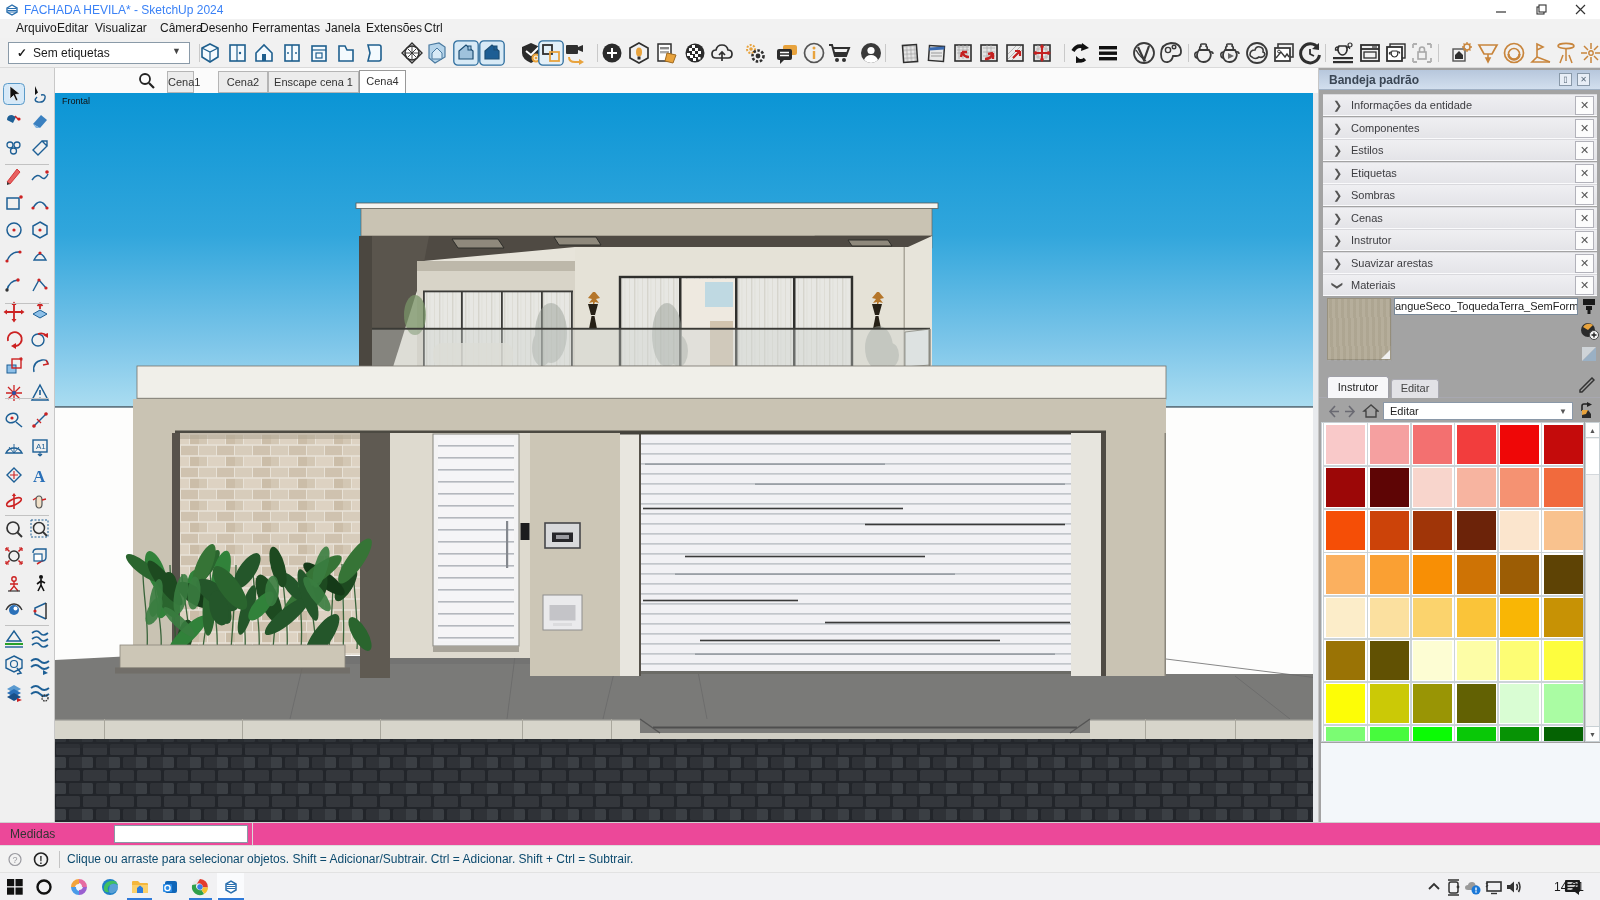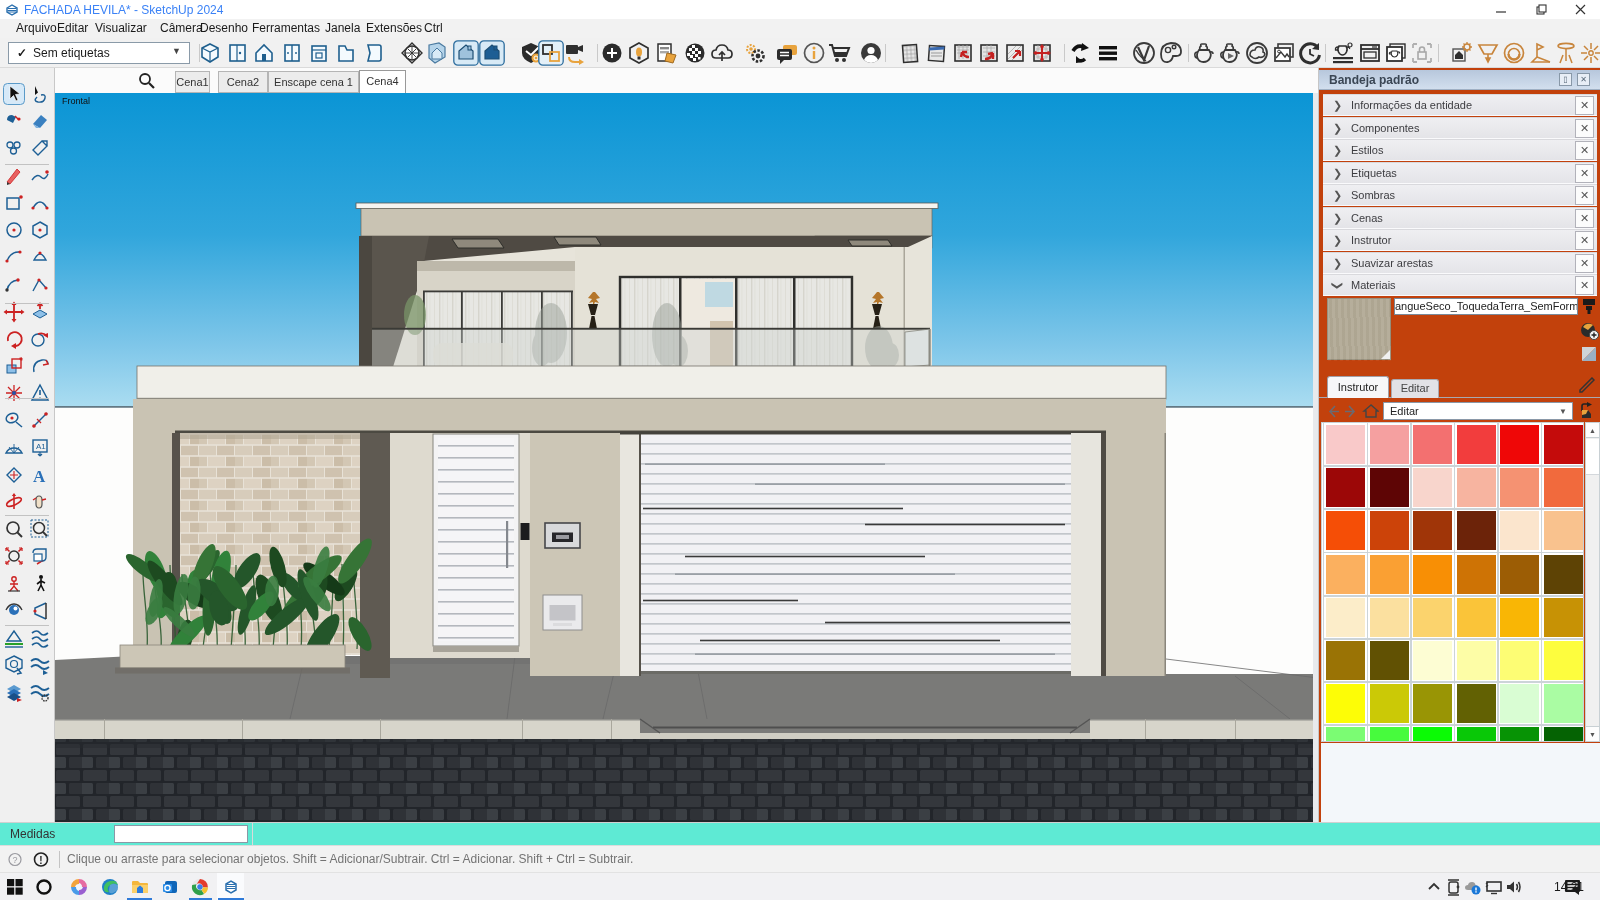--- a/index.html
+++ b/index.html
@@ -11,22 +11,22 @@
 #toolbar{left:0;top:38px;width:1600px;height:30px;background:#f1f1f1;border-bottom:1px solid #dadada}
 #combo{left:8px;top:4px;width:182px;height:22px;background:#fff;border:1px solid #8a9aa8;font-size:12px;color:#1a1a1a}
 .ti{position:absolute;top:3px}
 .tsep{position:absolute;top:6px;width:1px;height:18px;background:#c9c9c9}
 #leftbar{left:0;top:68px;width:55px;height:754px;background:#f0f0f0;border-right:1px solid #c8c8c8}
 #viewport{left:55px;top:68px;width:1263px;height:754px;background:#fff}
 #tabbar{position:absolute;left:0;top:0;width:1263px;height:25px;background:#fbfbfb}
 .tab{position:absolute;top:3px;height:22px;background:#ececec;border:1px solid #b5b5b5;font-size:11px;color:#333;text-align:center;line-height:20px}
 .tabactive{background:#fff;border:1px solid #999;border-bottom:none;top:2px;height:23px;z-index:2}
 #scene{position:absolute;left:0;top:25px}
-#rightpanel{left:1318px;top:68px;width:282px;height:754px;background:#c2410c;border-left:1px solid #c6c6c6}
-#medidas{left:0;top:822px;width:1600px;height:23px;background:#5eead4;border-top:1px solid #d0d0d0}
+#rightpanel{left:1318px;top:68px;width:282px;height:754px;background:#a3a3a3;border-left:1px solid #c6c6c6}
+#medidas{left:0;top:822px;width:1600px;height:23px;background:#ec4899;border-top:1px solid #d0d0d0}
 #statusbar{left:0;top:845px;width:1600px;height:27px;background:#f2f2f2;border-top:1px solid #dcdcdc}
 #taskbar{left:0;top:872px;width:1600px;height:28px;background:#f1f1f3;border-top:1px solid #e2e2e2}
 .panelrow{position:absolute;left:4px;width:274px;height:22px;background:linear-gradient(#efeff2,#e4e4e8);border-bottom:1px solid #fafafc;border-top:1px solid #d9d9dd}
 .panelrow .chev{position:absolute;left:10px;top:4px;font-size:11px;color:#555}
 .panelrow .lbl{position:absolute;left:28px;top:4px;font-size:11px;color:#3c3c40}
 .panelrow .x{position:absolute;right:3px;top:1px;width:19px;height:19px;background:#fcfcfc;border:1px solid #b2b2ba;font-size:11px;color:#555;text-align:center;line-height:17px}
 </style></head>
 <body>
 <div id="app">
 
@@ -542,21 +542,21 @@
       <div class="abs" style="left:5px;top:447px;width:44px;height:1px;background:#c2c2c2"></div>
       <div class="abs" style="left:5px;top:557px;width:44px;height:1px;background:#c2c2c2"></div>
 </div>
 
 <div id="viewport" class="abs">
 <div id="tabbar">
 <svg class="abs" style="left:83px;top:4px" width="17" height="17" viewBox="0 0 17 17">
           <circle cx="7" cy="7" r="5" fill="none" stroke="#222" stroke-width="1.8"></circle>
           <path d="M11 11 L16 16" stroke="#222" stroke-width="2.2"></path>
         </svg>
-<div class="tab" style="left:120px;width:35px">Cena1</div>
+<div class="tab" style="left:112px;width:27px">Cena1</div>
 <div class="tab" style="left:163px;width:50px">Cena2</div>
 <div class="tab" style="left:213px;width:91px">Enscape cena 1</div>
 <div class="tab tabactive" style="left:304px;width:47px">Cena4</div>
 </div>
 <svg id="scene" width="1263" height="729" viewBox="0 0 1263 729">
 <defs>
 <linearGradient id="sky" x1="0" y1="0" x2="0" y2="1">
 <stop offset="0" stop-color="#0b95d5"></stop>
             <stop offset="0.45" stop-color="#31a6dc"></stop>
             <stop offset="0.8" stop-color="#7ec6e9"></stop>
@@ -993,21 +993,21 @@
 </div>
 
 <div id="statusbar" class="abs">
 <svg class="abs" style="left:8px;top:6px" width="46" height="15" viewBox="0 0 46 15">
         <circle cx="7" cy="7.5" r="6" fill="none" stroke="#9a9aa0" stroke-width="1.2"></circle>
         <text x="7" y="11" font-size="9" fill="#9a9aa0" text-anchor="middle" font-family="Liberation Sans">?</text>
         <circle cx="33" cy="7.5" r="6.5" fill="none" stroke="#222" stroke-width="1.6"></circle>
         <text x="33" y="11.5" font-size="10" font-weight="bold" fill="#222" text-anchor="middle" font-family="Liberation Sans">!</text>
       </svg>
 <div class="abs" style="left:59px;top:5px;width:1px;height:17px;background:#c4c4c4"></div>
-<div class="abs" style="left:67px;top:6px;font-size:12px;color:#737373">Clique ou arraste para selecionar objetos. Shift = Adicionar/Subtrair. Ctrl = Adicionar. Shift + Ctrl = Subtrair.</div>
+<div class="abs" style="left:67px;top:6px;font-size:12px;color:#0c4a6e">Clique ou arraste para selecionar objetos. Shift = Adicionar/Subtrair. Ctrl = Adicionar. Shift + Ctrl = Subtrair.</div>
 </div>
 
 <div id="taskbar" class="abs">
 <div class="abs" style="left:217px;top:0;width:27px;height:28px;background:#fafbfd"></div>
       <svg class="abs" style="left:6px;top:5px" width="18" height="18" viewBox="0 0 18 18">
         <rect x="1" y="1" width="7.2" height="7.2" fill="#111"></rect>
         <rect x="9.5" y="1" width="7.2" height="7.2" fill="#111"></rect>
         <rect x="1" y="9.5" width="7.2" height="7.2" fill="#111"></rect>
         <rect x="9.5" y="9.5" width="7.2" height="7.2" fill="#111"></rect>
       </svg>

